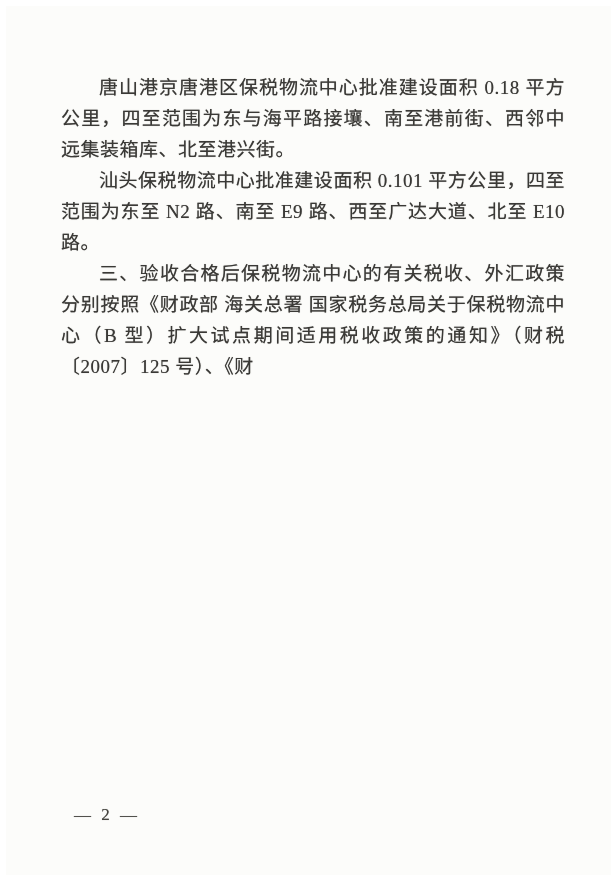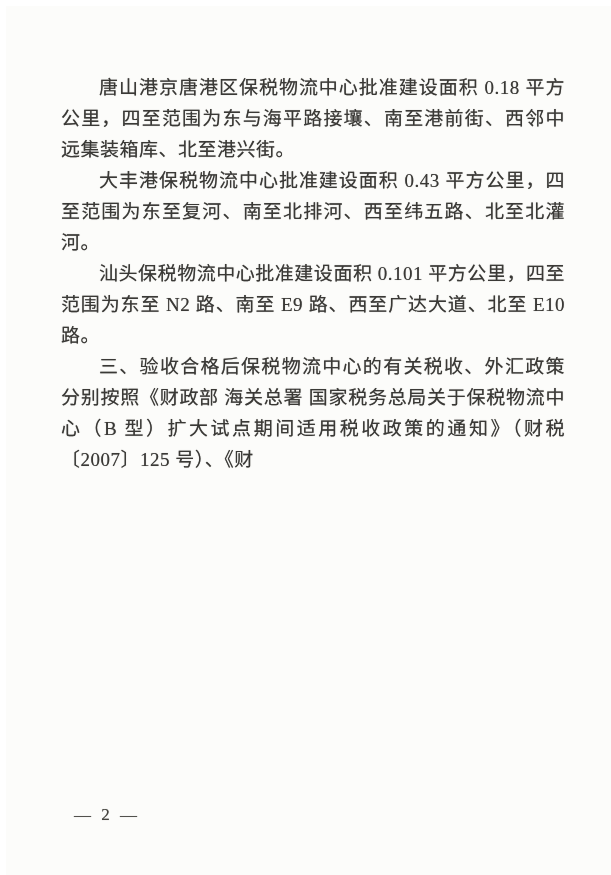--- a/index.html
+++ b/index.html
@@ -52,19 +52,18 @@
     letter-spacing: 3px;
     text-shadow: 0 0 0.7px rgba(58,57,54,0.6);
   }
 </style>
 </head>
 <body>
 
 <main class="page">
   <section class="body-text">
       <p>唐山港京唐港区保税物流中心批准建设面积 0.18 平方公里，四至范围为东与海平路接壤、南至港前街、西邻中远集装箱库、北至港兴街。</p>
-      <p>大丰港保税物流中心批准建设面积 0.43 平方公里，四至范围为东至复河、南至北排河、西至纬五路、北至北灌河。</p>
       <p>汕头保税物流中心批准建设面积 0.101 平方公里，四至范围为东至 N2 路、南至 E9 路、西至广达大道、北至 E10 路。</p>
       <p>三、验收合格后保税物流中心的有关税收、外汇政策分别按照《财政部 海关总署 国家税务总局关于保税物流中心（B 型）扩大试点期间适用税收政策的通知》（财税〔2007〕125 号）、《财</p>
     </section>
 
   <div class="page-footer">— 2 —</div>
 </main>
 
 </body></html>

